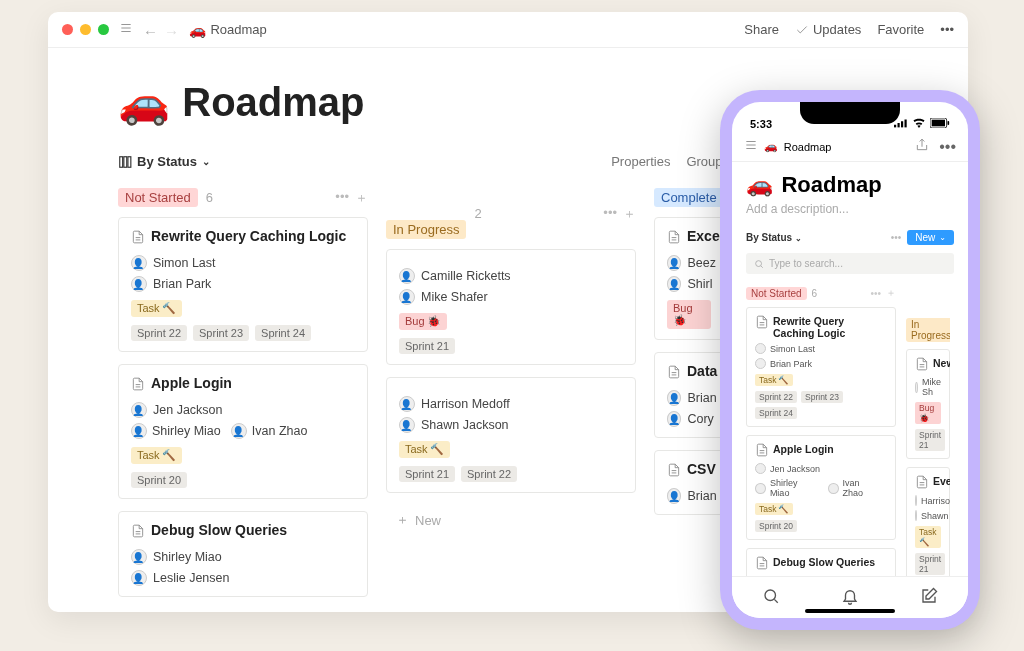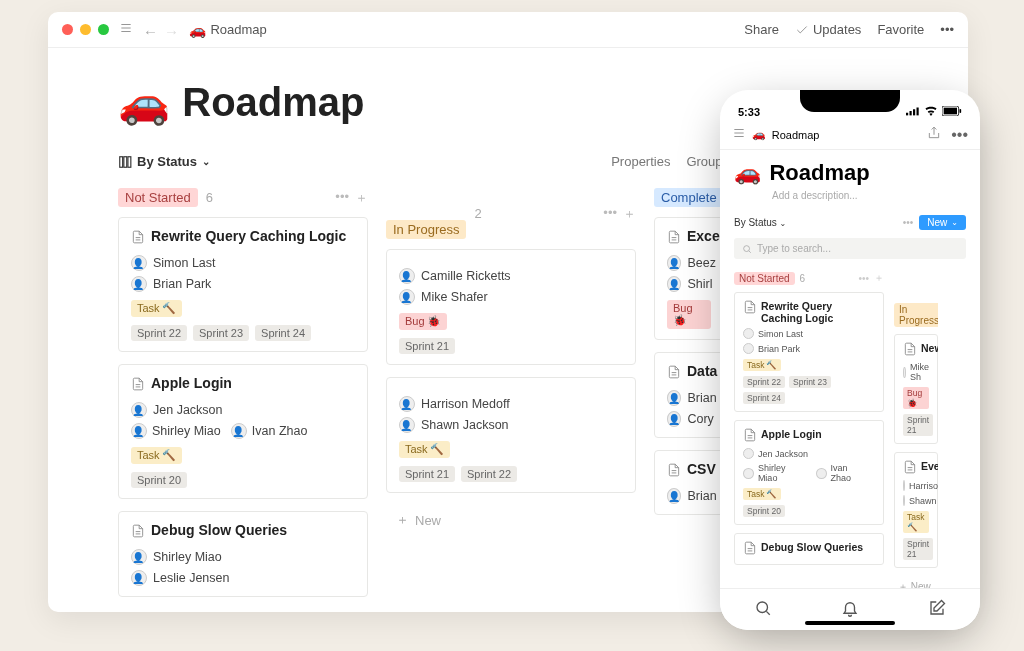--- a/index.html
+++ b/index.html
@@ -73,34 +73,34 @@
   .assignee-inline { display:flex; flex-wrap:wrap; gap:10px; }
   .tags { margin-top:8px; display:flex; flex-wrap:wrap; gap:6px;}
   .tag { font-size:11px; padding:2px 6px; border-radius:3px; }
   .tag-task { background:#fbedc7; color:#8a6a1f; }
   .tag-bug { background:#fcd3d3; color:#a33a3a; }
   .tag-sprint { background:#eceae6; color:#666; }
   .new-btn { display:flex; align-items:center; gap:6px; color:#aaa; font-size:13px; padding:6px 10px; cursor:pointer;}
   
   .phone {
     position:absolute; top:90px; left:720px; width:260px; height:540px;
-    background:#1d4ed8; border-radius:40px; box-shadow: 0 12px 40px rgba(0,0,0,0.25);
+    background:#c4b5fd; border-radius:40px; padding:12px; box-shadow: 0 12px 40px rgba(0,0,0,0.25);
   }
   .phone-screen { width:100%; height:100%; background:#fff; border-radius:28px; overflow:hidden; position:relative; }
   .notch { position:absolute; top:0; left:50%; transform:translateX(-50%); width:100px; height:22px; background:#000; border-bottom-left-radius:14px; border-bottom-right-radius:14px; z-index:5;}
   .status-bar { height:30px; display:flex; align-items:flex-end; justify-content:space-between; padding:0 18px 2px 18px; font-size:11px; font-weight:600;}
   .status-icons { display:flex; gap:4px; align-items:center; }
   .m-top { height:30px; display:flex; align-items:center; padding:0 12px; gap:6px; border-bottom:1px solid #eee;}
   .m-top-right { margin-left:auto; display:flex; gap:10px; color:#666;}
   .m-body { padding:10px 14px 0 14px; }
   .m-title-row { display:flex; align-items:center; gap:8px; }
   .m-title { font-size:22px; font-weight:700; }
-  .m-desc { font-size:10px; color:#aaa; margin-top:4px;margin-left:38px; }
+  .m-desc { font-size:12px; color:#aaa; margin-top:4px; }
   .m-controls { display:flex; align-items:center; gap:6px; margin-top:14px; font-size:10px;}
-  .m-view { font-weight:400; color:#333; }
+  .m-view { font-weight:700; color:#333; }
   .m-dots { color:#bbb; }
   .m-new-pill { background:#2e9bff; color:#fff; padding:2px 8px; border-radius:3px; display:flex; align-items:center; gap:4px;}
   .m-search { margin-top:8px; background:#f3f3f1; border-radius:3px; padding:5px 8px; font-size:10px; color:#aaa; display:flex; align-items:center; gap:5px;}
   .m-board { display:flex; gap:10px; margin-top:12px; }
   .m-col { width:150px; flex-shrink:0; }
   .m-col-header { display:flex; align-items:center; gap:5px; font-size:10px; margin-bottom:7px;}
   .m-card { border:1px solid #e7e7e5; border-radius:3px; padding:7px 8px; margin-bottom:8px; font-size:10px; background:#fff;}
   .m-card-title { display:flex; gap:4px; font-weight:600; color:#222; font-size:10.5px;}
   .m-assignee { display:flex; align-items:center; gap:4px; margin-top:4px; font-size:9px; color:#555;}
   .m-avatar { width:11px; height:11px; border-radius:50%; background:#eee; border:1px solid #ccc;}

